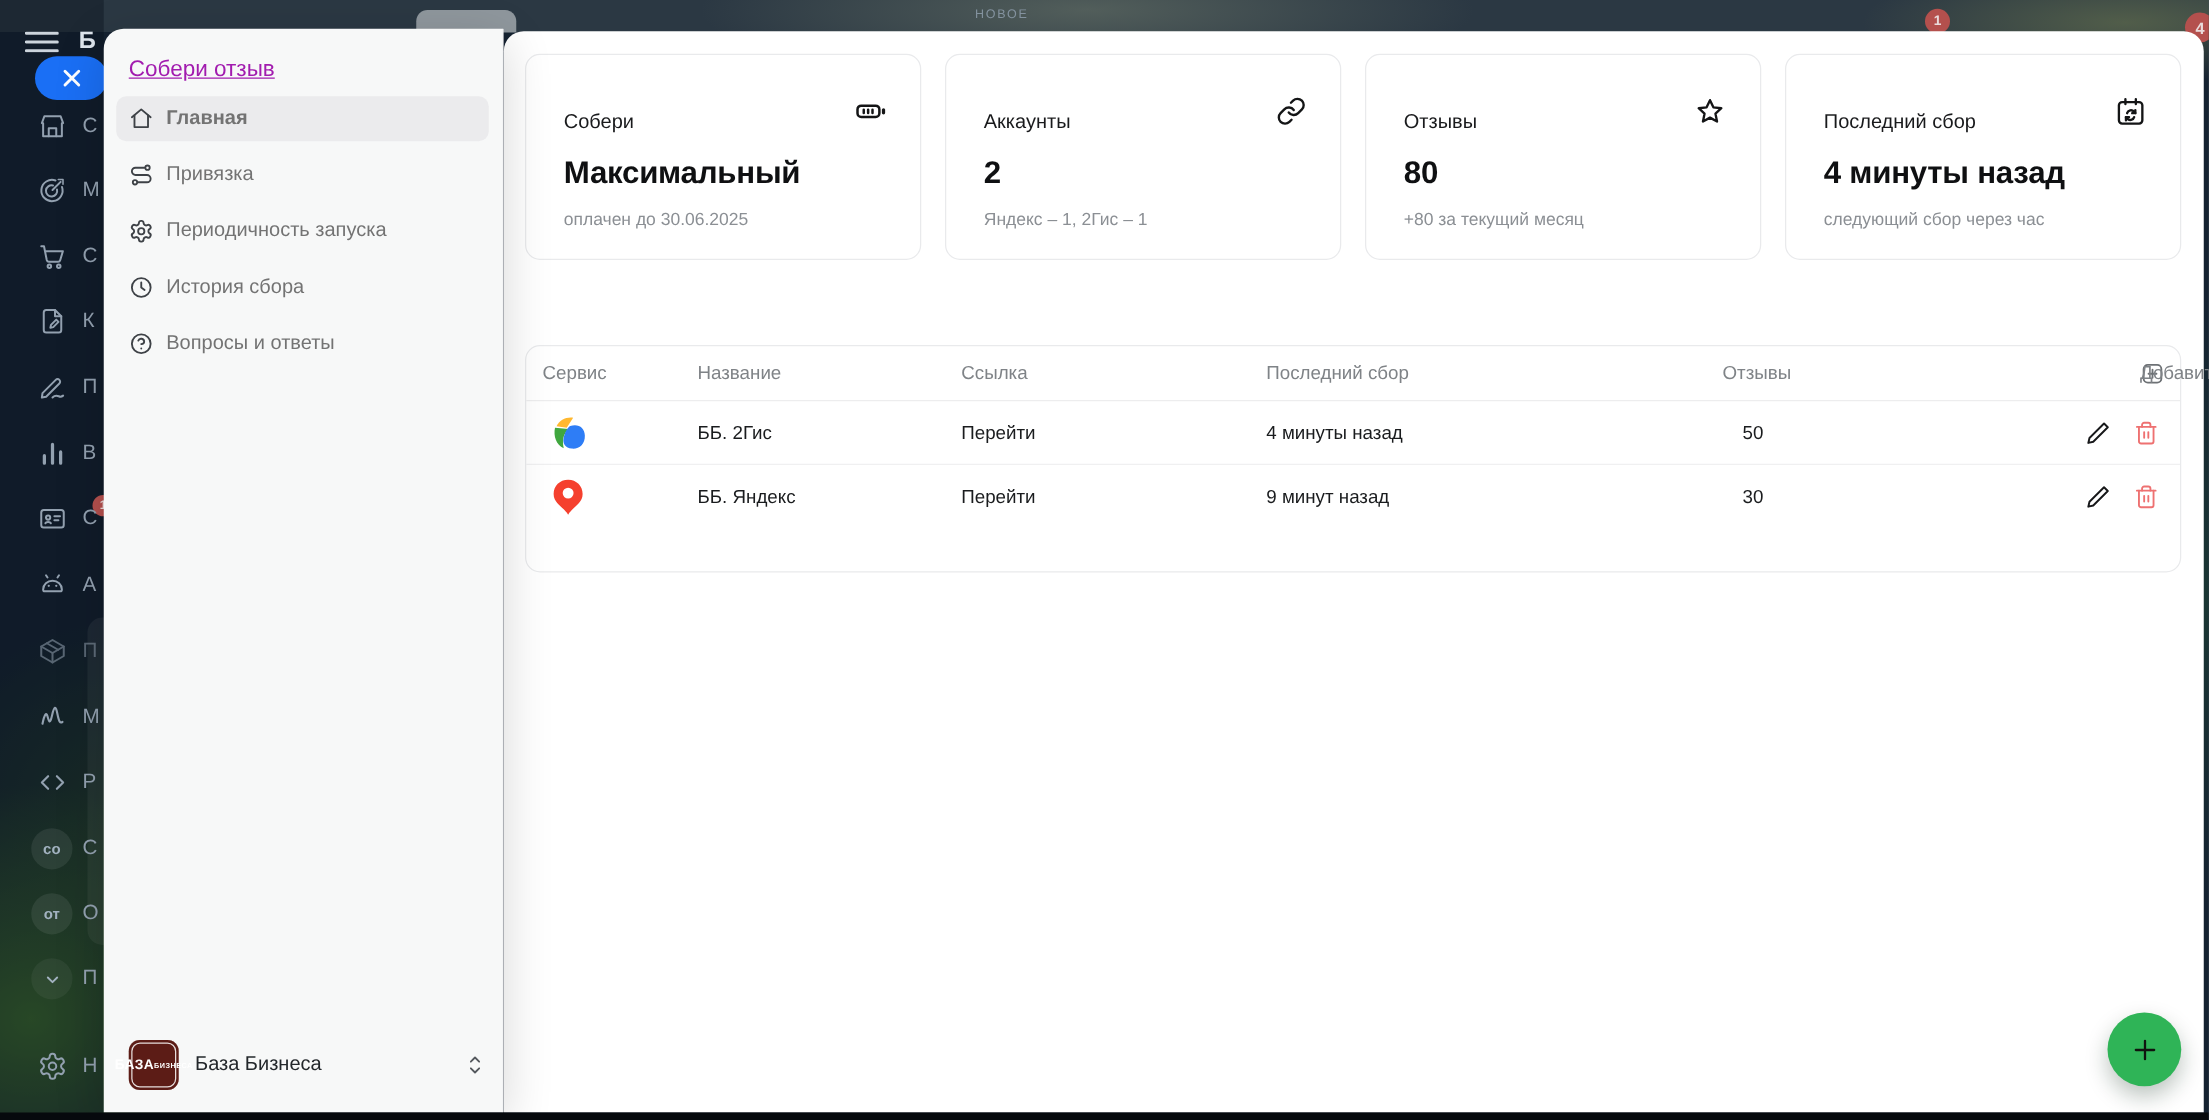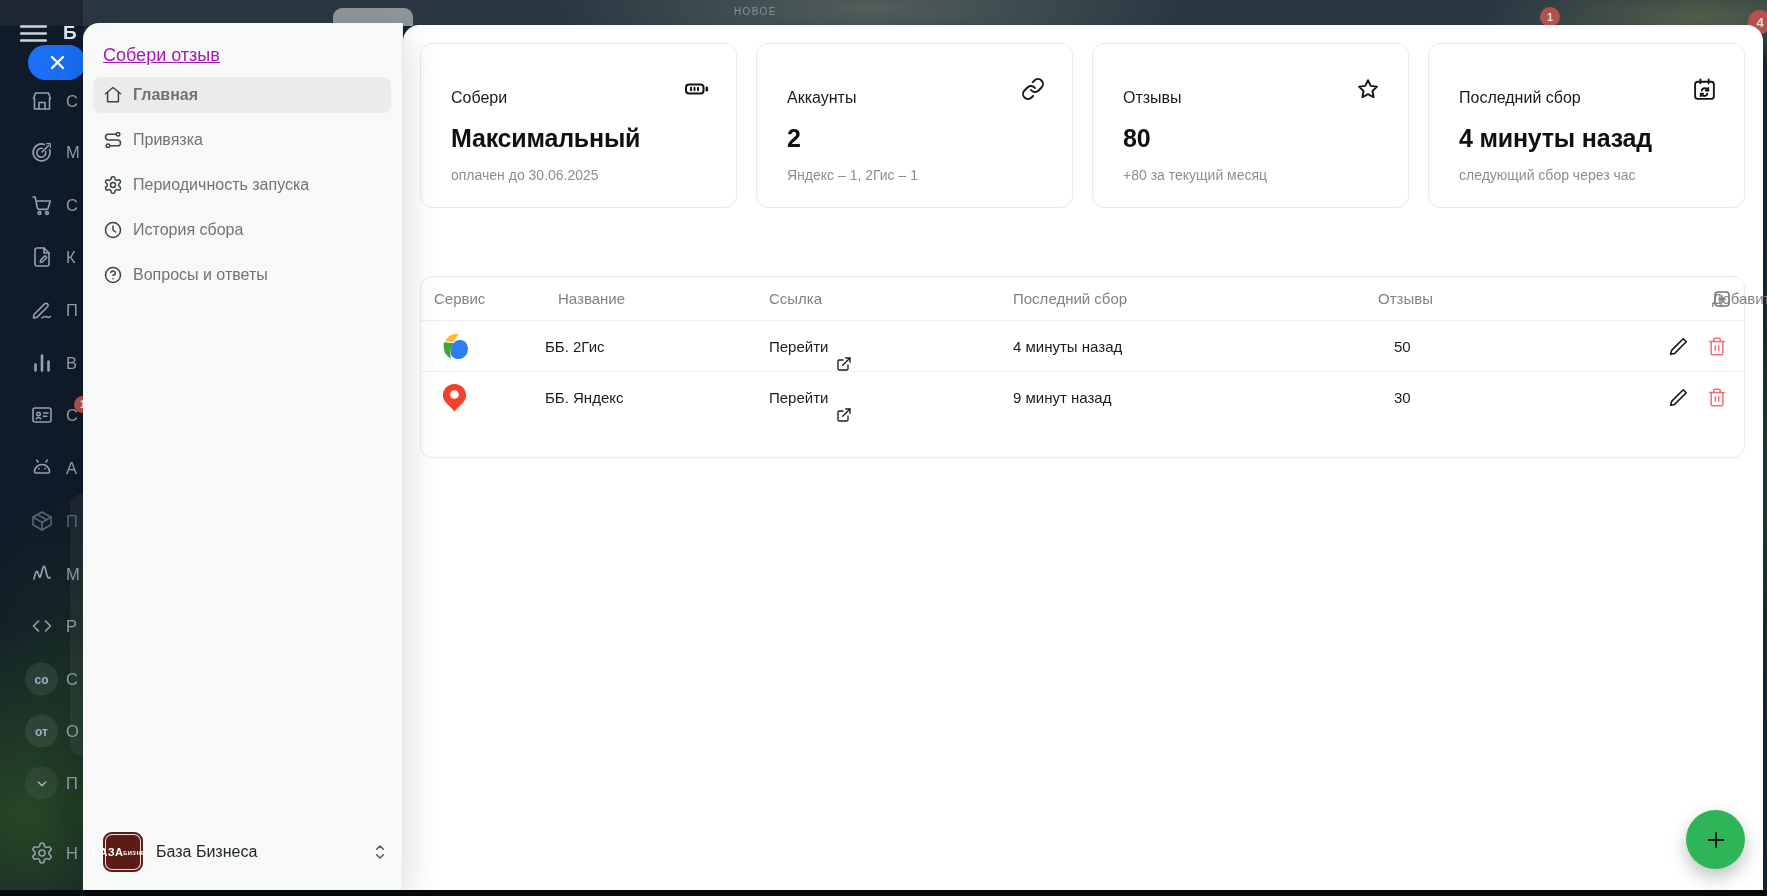--- a/index.html
+++ b/index.html
@@ -12,21 +12,21 @@
       radial-gradient(300px 70px at 1700px 18px, rgba(94,106,76,.75), rgba(94,106,76,0) 70%),
       radial-gradient(280px 260px at 25px 815px, rgba(66,118,42,.9), rgba(66,118,42,0) 72%),
       radial-gradient(220px 220px at 95px 655px, rgba(47,84,36,.55), rgba(47,84,36,0) 72%),
       radial-gradient(140px 340px at 1766px 480px, rgba(30,66,54,.65), rgba(30,66,54,0) 72%),
       linear-gradient(180deg, #2b3843 0 26px, #152231 26px),
       #152231;
   }
   svg { display:block; }
 
   
-  .novoe { position:absolute; left:734px; top:6px; z-index:1; font-size:10px; letter-spacing:1.4px;
+  .novoe { position:absolute; left:780px; top:6px; z-index:1; font-size:10px; letter-spacing:1.4px;
            color:#8e9dac; opacity:.85;text-align:right; }
   .peek-tab { position:absolute; left:333px; top:8px; width:80px; height:18px; z-index:1;
            background:#98a0a5; border-radius:9px 9px 0 0; opacity:.92; }
   .badge-float { position:absolute; z-index:1; background:#b4504d; color:#e9dada; font-weight:700;
            border-radius:50%; display:flex; align-items:center; justify-content:center; }
   .badge-top    { left:1540px; top:7px;  width:20px; height:20px; font-size:11px; }
   .badge-corner { left:1748px; top:10px; width:24px; height:24px; font-size:13px; }
   .bottom-strip { position:absolute; left:0; top:890px; width:1767px; height:6px; background:#06090d; z-index:6; }
 
   
@@ -69,22 +69,22 @@
   .t-head { position:relative; height:44px; border-bottom:1px solid #ededee; }
   .t-head span { position:absolute; top:0; line-height:44px; font-size:15px; color:#7f8387; }
   .h0{left:13px}.h1{left:137px}.h2{left:348px}.h3{left:592px}.h4{left:957px}
   .add-btn { position:absolute; right:12px; top:0; height:44px; display:flex; align-items:center;
               gap:9px; color:#6d7175; font-size:15px; cursor:pointer; background:none; border:none;
               font-family:inherit; }
   .t-row { position:relative; height:51px; font-size:15px; color:#1a1c1e; }
   .t-row.rule { border-bottom:1px solid #f0f0f1; }
   .t-row .cell { position:absolute; top:0; line-height:51px; }
   .svc  { left:20px; top:11px !important; line-height:normal !important; }
-  .name { left:124px; }
-  .link { left:348px; display:flex; align-items:flex-end; gap:8px; height:51px; cursor:pointer; }
+  .name { left:137px; }
+  .link { left:348px; display:flex; align-items:flex-start; gap:8px; height:51px; cursor:pointer;flex-direction:column; }
   .last { left:592px; }
   .rev  { left:973px; }
   .actions { position:absolute; right:17px; top:0; height:51px; display:flex; align-items:center; gap:18px; }
   .act { background:none; border:none; cursor:pointer; padding:0; }
 
   
   .drawer { position:absolute; left:83px; top:23px; width:320px; height:867px; z-index:4;
               background:#f7f8f8; border-radius:16px 0 0 0; border-right:1px solid #e8e8ea;
               box-shadow:0 10px 40px rgba(0,0,0,.16); }
   .d-title { margin:22px 0 0 20px; font-size:18px; color:#a21caf;text-decoration:underline; }

